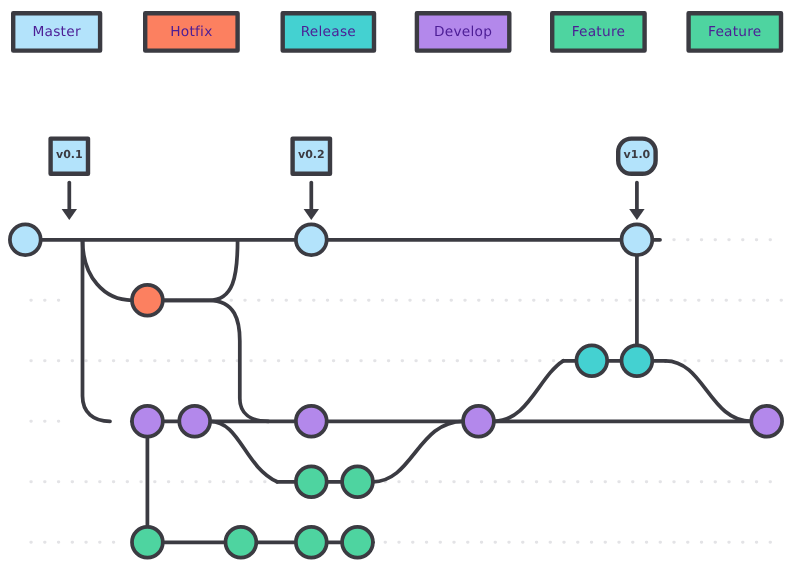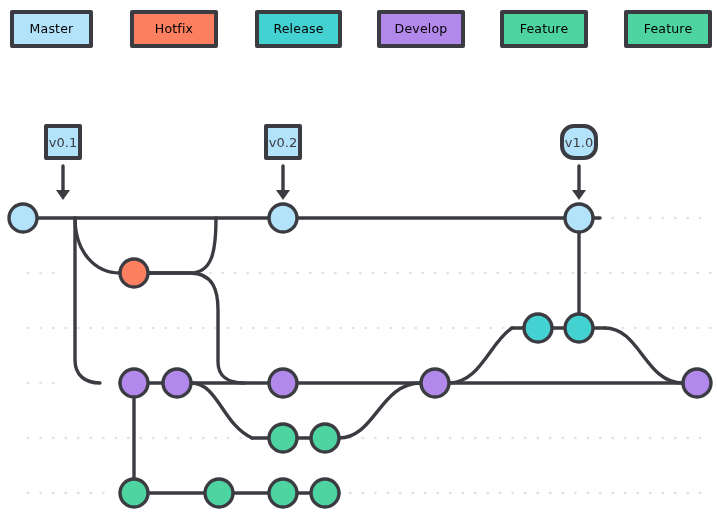--- a/index.html
+++ b/index.html
@@ -34,43 +34,44 @@
     height: 38px;
     border: 4px solid #3b3b42;
     border-radius: 2px;
     box-sizing: border-box;
     display: flex;
     align-items: center;
     justify-content: center;
   }
   .legend-label {
     font-size: 12.5px;
-    color: #000000;
+    color: #4c1d95;
     letter-spacing: 0.2px;
     line-height: 1;
     white-space: nowrap;
   }
 
   
   .tag-box {
     position: absolute;
     width: 38px;
     height: 36px;
     border: 4px solid #3b3b42;
     border-radius: 2px;
     box-sizing: border-box;
     display: flex;
     align-items: center;
     justify-content: center;
     background: #b3e3fb;
   }
   .tag-label {
-    font-size: 13px;
+    font-size: 10px;
     color: #3b3b42;
     line-height: 1;
+    font-weight: bold;
   }
 
   
   #graph {
     position: absolute;
     left: 0;
     top: 0;
     width: 717px;
     height: 514px;
   }

